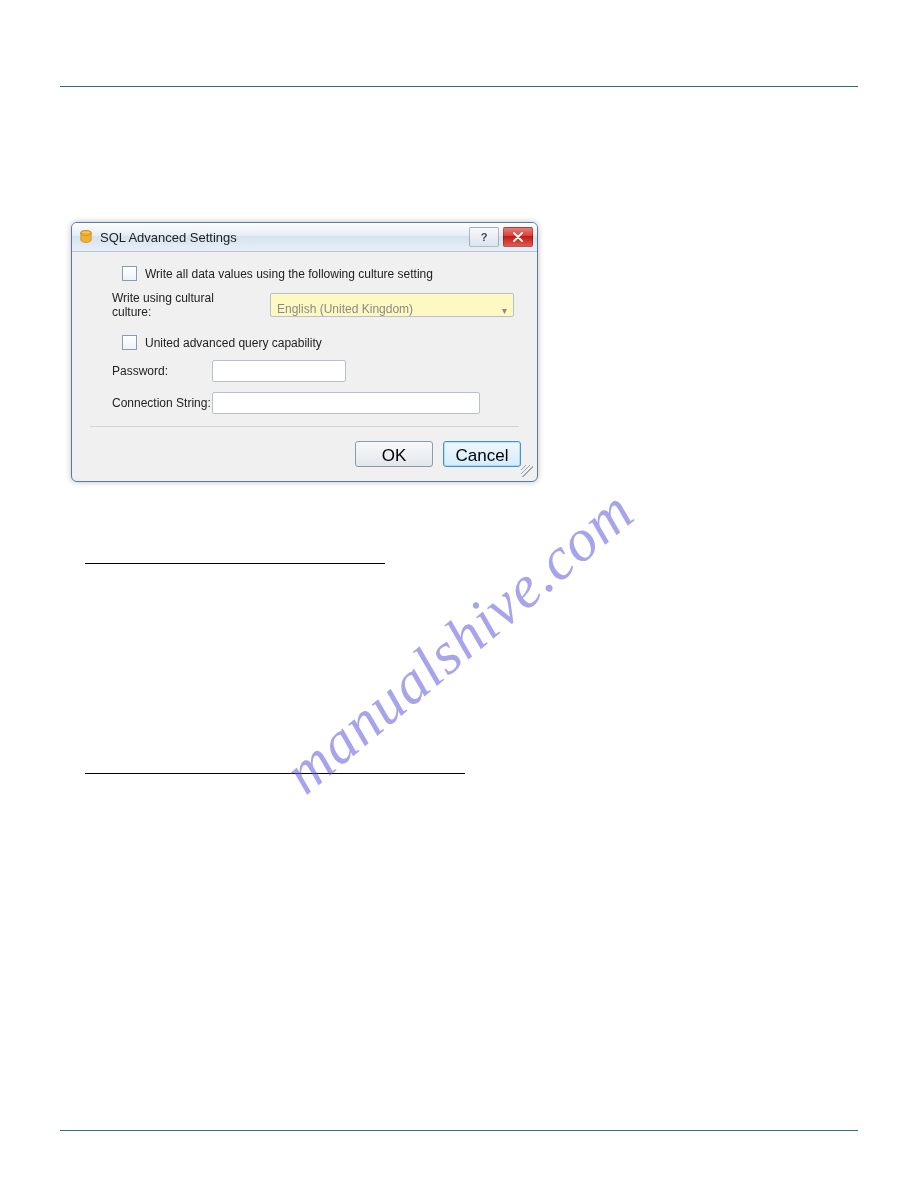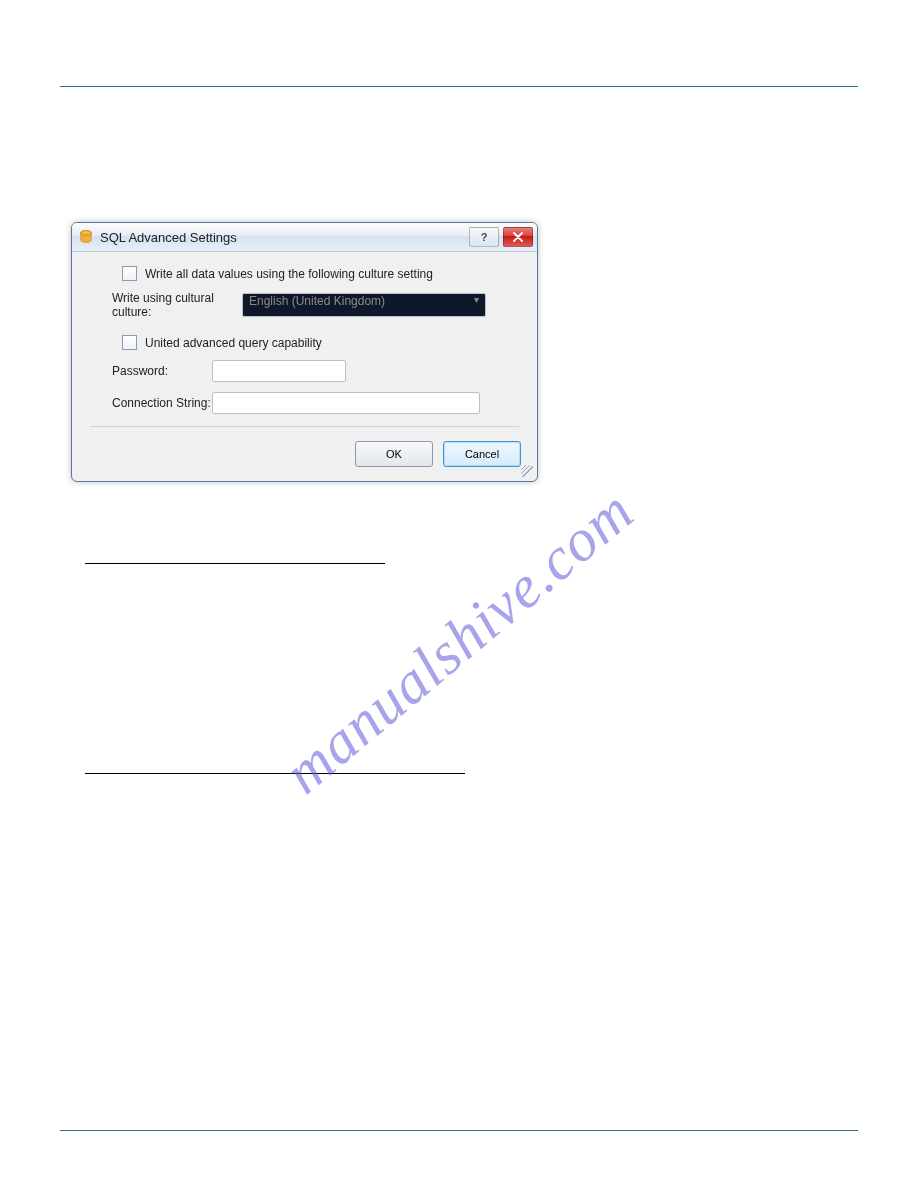--- a/index.html
+++ b/index.html
@@ -86,25 +86,26 @@
     flex: 0 0 auto;
   }
   .indent { padding-left: 22px; }
   .lbl { width: 130px; flex: 0 0 auto; }
   .lbl-short { width: 100px; flex: 0 0 auto; }
   .select-disabled {
     flex: 0 0 auto;
     width: 230px;
     height: 22px;
     border: 1px solid #b7c0cc;
-    background: #0f172a;
+    background: #fef9c3;
     color: #8a8a8a;
     border-radius: 2px;
-    display: flex; align-items: flex-start; padding: 0 6px;
+    display: flex; align-items: flex-end; padding: 0 6px;
     justify-content: space-between;
+    margin-left: 28px;
   }
   .select-arrow { color:#8a8a8a; font-size:10px; }
   .text-input {
     height: 20px;
     border: 1px solid #b7c0cc;
     background: #fff;
     border-radius: 2px;
   }
   .w-small { width: 132px; }
   .w-long  { width: 266px; }
@@ -114,22 +115,22 @@
   }
   .footer {
     display: flex;
     justify-content: flex-end;
     gap: 10px;
     padding: 0 16px 14px 16px;
   }
   .btn {
     width: 76px; height: 24px;
     border-radius: 3px;
-    font-size: 11px;
-    display: flex; align-items: center; justify-content: center;
+    font-size: 17px;
+    display: flex; align-items: flex-end; justify-content: center;
     cursor: default;
   }
   .btn-ok {
     background: linear-gradient(#f8f9fb,#e2e7ec);
     border: 1px solid #8a99ab;
   }
   .btn-cancel {
     background: linear-gradient(#eff7fe,#d5ecfb);
     border: 1px solid #3d96d6;
     box-shadow: 0 0 0 1px rgba(61,150,214,0.25) inset;

